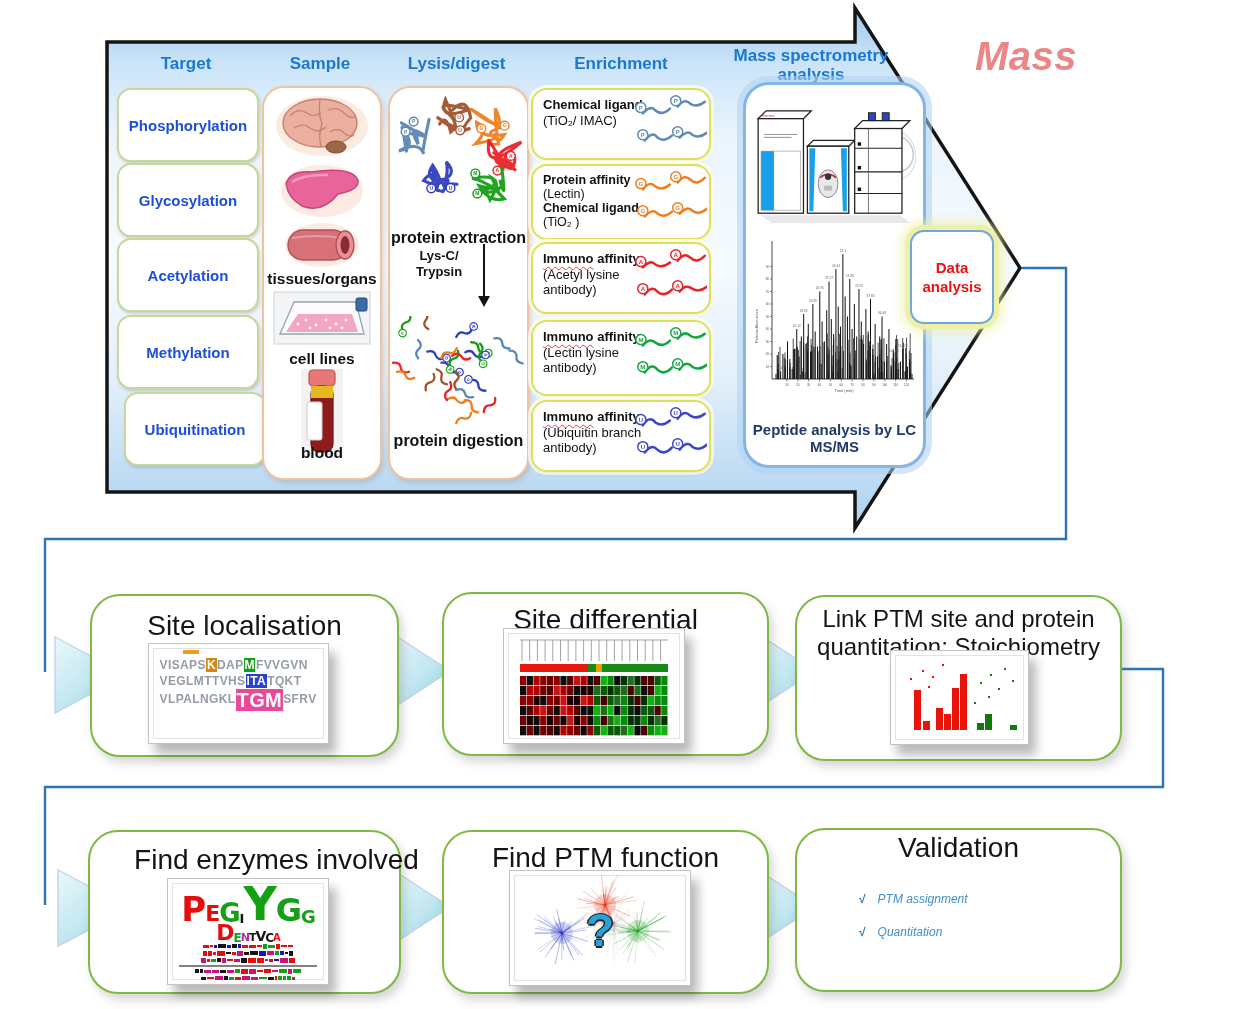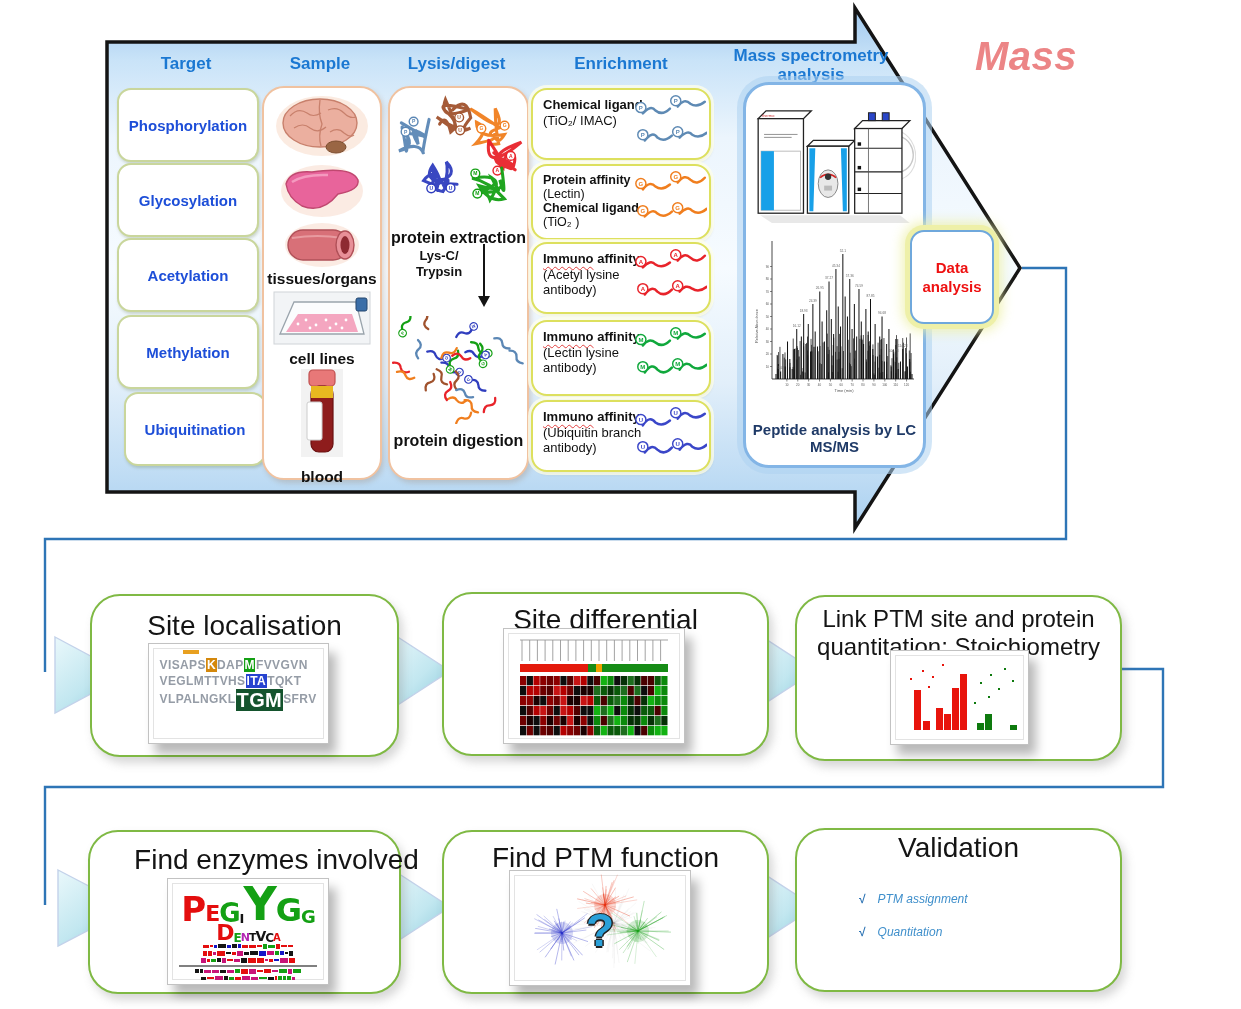--- a/index.html
+++ b/index.html
@@ -139,21 +139,21 @@
       <rect x="84" y="8" width="11" height="13" rx="2" fill="#3A6EA8" stroke="#24466E"></rect>
     </svg>
     <div class="slabel" style="top:262px;">cell lines</div>
     <svg class="abs" style="left:36px;top:280px;" width="44" height="90" viewBox="0 0 44 90">
       <rect x="1" y="1" width="42" height="88" fill="#ECECEC" opacity=".7"></rect>
       <rect x="9" y="2" width="26" height="16" rx="4" fill="#E87878" stroke="#C05050" stroke-width="1.2"></rect>
       <rect x="11" y="18" width="22" height="66" rx="8" fill="#8E1C1C" stroke="#6A1010" stroke-width="1.2"></rect>
       <rect x="11" y="18" width="22" height="12" fill="#E8B820"></rect>
       <rect x="7" y="34" width="15" height="38" rx="2" fill="#FFFFFF" stroke="#CCCCCC"></rect>
     </svg>
-    <div class="slabel" style="top:380px;">blood</div>
+    <div class="slabel" style="top:356px;">blood</div>
   </div>
 
   <div class="sampbox" style="left:388px;top:86px;width:137px;height:390px;">
     <svg id="tangles" class="abs" style="left:2px;top:6px;" width="133" height="122" viewBox="0 0 133 122">
         <path d="M9.351142594590783 28.858747727237642 Q45.93775110784918 50.35920563992113 24.85781074129045 38.598780769854784 Q22.446701095905155 31.076857808511704 26.133024157956243 50.27359523624182 Q12.859515807125717 27.54983128560707 34.563595462590456 42.66249164566398 Q10.068313965108246 36.45426092343405 15.729893516749144 43.25062291882932 Q14.631191418971866 62.073736388236284 13.901343770325184 55.6000654399395 Q9.776418630033731 27.03361021494493 10.185761205852032 34.4742436716333 Q26.203465851955116 52.99869519285858 6.980723604559898 56.86586548760533 Q26.47069440688938 47.108243023976684 31.20363630913198 58.77562933601439 Q29.721509632188827 59.690604123752564 37.105139369145036 25.439225060865283" fill="none" stroke="#5B87B5" stroke-width="3.1" stroke-linecap="round" opacity="0.95"></path>
         <circle cx="13.598129503428936" cy="37.70943042403087" r="4.4" fill="#fff" stroke="#5B87B5" stroke-width="1.4"></circle>
         <text x="13.598129503428936" y="39.50943042403087" font-size="5" font-weight="bold" fill="#5B87B5" text-anchor="middle">P</text>
         <circle cx="21.61010318249464" cy="27.605283428449184" r="4.4" fill="#fff" stroke="#5B87B5" stroke-width="1.4"></circle>
         <text x="21.61010318249464" y="29.405283428449184" font-size="5" font-weight="bold" fill="#5B87B5" text-anchor="middle">P</text>
         <path d="M47.64318705769256 30.04047567071393 Q53.97258803853765 18.922059554606676 58.746505128219724 38.0639621457085 Q69.3509299531579 29.90849363664165 53.22591696865857 16.828042838722467 Q43.38439542520791 6.598316925112158 76.52139472775161 15.607370655983686 Q45.75727423746139 27.55276739737019 53.47083715721965 5.570728027261794 Q68.47567374864593 39.69761443184689 61.91490571945906 33.75679087918252 Q67.14124156581238 39.634876476135105 44.681655773893 23.077447216957808 Q66.86163721373305 38.42472618026659 78.41993570327759 34.16646911203861 Q64.33479074155912 41.48257332062349 78.70025297626853 23.748457642272115 Q74.65182753745466 1.2393975593149662 60.64293964765966 15.810029232874513" fill="none" stroke="#A0522D" stroke-width="3.1" stroke-linecap="round" opacity="0.95"></path>
@@ -681,21 +681,21 @@
   </div>
 
   <div class="gbox" style="left:90px;top:594px;width:305px;height:159px;">
     <div class="gtitle" style="top:14px;">Site localisation</div>
   </div>
   <div id="seq-panel" class="panel" style="left:148px;top:643px;width:179px;height:99px;">
     <div class="abs" style="left:34px;top:6px;width:16px;height:4px;background:#E8A020;"></div>
     <div id="seq" style="padding-top:12px;">
         <div class="seq-line"><span>VISAPS</span><span style="background: rgb(212, 136, 12); color: rgb(255, 255, 255);">K</span><span>DAP</span><span style="background: rgb(20, 160, 20); color: rgb(255, 255, 255);">M</span><span>FVVGVN</span></div>
         <div class="seq-line"><span>VEGLMTTVHS</span><span style="background: rgb(39, 67, 208); color: rgb(255, 255, 255);">ITA</span><span>TQKT</span></div>
-        <div class="seq-line"><span>VLPALNGKL</span><span style="background: #14532d; color: rgb(255, 255, 255); font-size: 20px; vertical-align: -4px;">TGM</span><span>SFRV</span></div>
+        <div class="seq-line"><span>VLPALNGKL</span><span style="background: #ec4899; color: rgb(255, 255, 255); font-size: 20px; vertical-align: -4px;">TGM</span><span>SFRV</span></div>
       </div>
   </div>
 
   <div class="gbox" style="left:442px;top:592px;width:323px;height:160px;">
     <div class="gtitle" style="top:10px;">Site differential expression</div>
   </div>
   <div class="panel" style="left:503px;top:628px;width:180px;height:114px;">
     <svg id="heat" class="abs" style="left:6px;top:6px;" width="168" height="102" viewBox="0 0 168 102">
         <line x1="10" y1="5" x2="158" y2="5" stroke="#999" stroke-width="0.9"></line>
         <line x1="12" y1="5" x2="12" y2="26" stroke="#999" stroke-width="0.9"></line>

